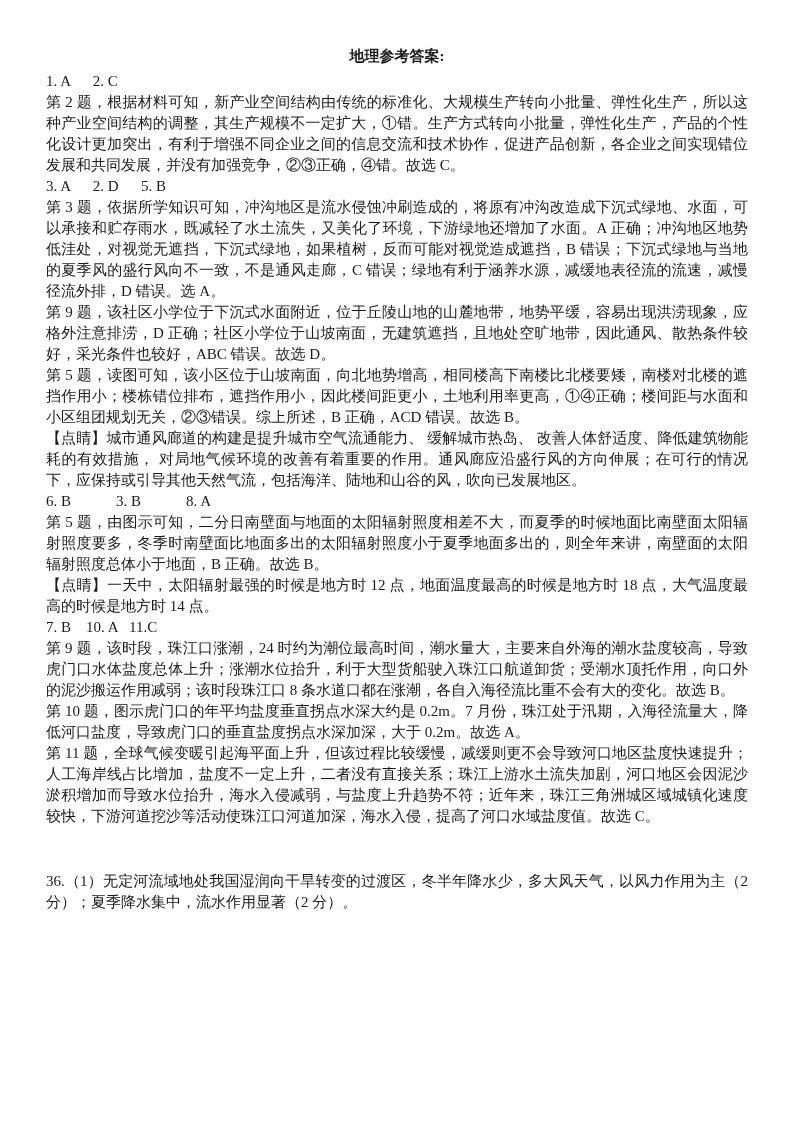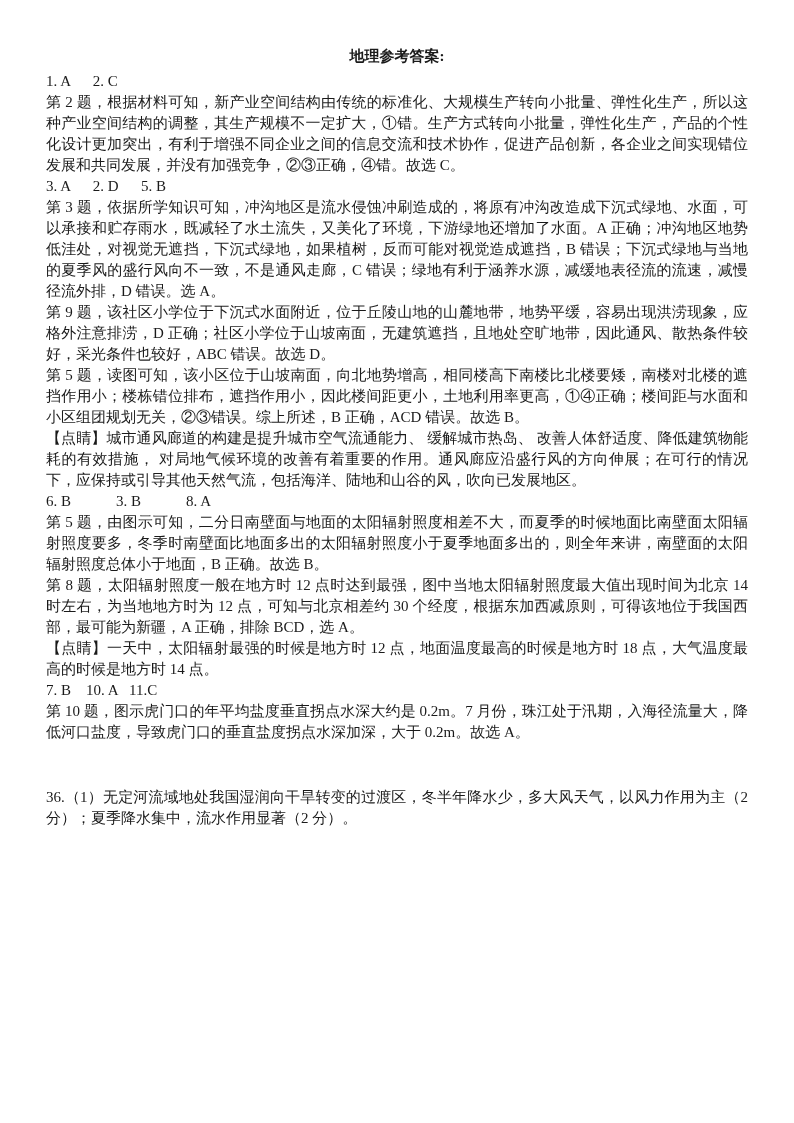--- a/index.html
+++ b/index.html
@@ -48,20 +48,21 @@
   <p class="para">第 2 题，根据材料可知，新产业空间结构由传统的标准化、大规模生产转向小批量、弹性化生产，所以这种产业空间结构的调整，其生产规模不一定扩大，①错。生产方式转向小批量，弹性化生产，产品的个性化设计更加突出，有利于增强不同企业之间的信息交流和技术协作，促进产品创新，各企业之间实现错位发展和共同发展，并没有加强竞争，②③正确，④错。故选 C。</p>
 
   <p class="para answers">3. A      2. D      5. B</p>
   <p class="para">第 3 题，依据所学知识可知，冲沟地区是流水侵蚀冲刷造成的，将原有冲沟改造成下沉式绿地、水面，可以承接和贮存雨水，既减轻了水土流失，又美化了环境，下游绿地还增加了水面。A 正确；冲沟地区地势低洼处，对视觉无遮挡，下沉式绿地，如果植树，反而可能对视觉造成遮挡，B 错误；下沉式绿地与当地的夏季风的盛行风向不一致，不是通风走廊，C 错误；绿地有利于涵养水源，减缓地表径流的流速，减慢径流外排，D 错误。选 A。</p>
   <p class="para">第 9 题，该社区小学位于下沉式水面附近，位于丘陵山地的山麓地带，地势平缓，容易出现洪涝现象，应格外注意排涝，D 正确；社区小学位于山坡南面，无建筑遮挡，且地处空旷地带，因此通风、散热条件较好，采光条件也较好，ABC 错误。故选 D。</p>
   <p class="para">第 5 题，读图可知，该小区位于山坡南面，向北地势增高，相同楼高下南楼比北楼要矮，南楼对北楼的遮挡作用小；楼栋错位排布，遮挡作用小，因此楼间距更小，土地利用率更高，①④正确；楼间距与水面和小区组团规划无关，②③错误。综上所述，B 正确，ACD 错误。故选 B。</p>
   <p class="para">【点睛】城市通风廊道的构建是提升城市空气流通能力、 缓解城市热岛、 改善人体舒适度、降低建筑物能耗的有效措施， 对局地气候环境的改善有着重要的作用。通风廊应沿盛行风的方向伸展；在可行的情况下，应保持或引导其他天然气流，包括海洋、陆地和山谷的风，吹向已发展地区。</p>
 
   <p class="para answers">6. B            3. B            8. A</p>
   <p class="para">第 5 题，由图示可知，二分日南壁面与地面的太阳辐射照度相差不大，而夏季的时候地面比南壁面太阳辐射照度要多，冬季时南壁面比地面多出的太阳辐射照度小于夏季地面多出的，则全年来讲，南壁面的太阳辐射照度总体小于地面，B 正确。故选 B。</p>
-  <p class="para">第 8 题，太阳辐射照度一般在地方时 12 点时达到最强，图中当地太阳辐射照度最大值出现时间为北京 14 时左右，为当地地方时为 12 点，可知与北京相差约 30 个经度，根据东加西减原则，可得该地位于我国西部，最可能为新疆，A 正确，排除 BCD，选 A。</p>
   <p class="para">【点睛】一天中，太阳辐射最强的时候是地方时 12 点，地面温度最高的时候是地方时 18 点，大气温度最高的时候是地方时 14 点。</p>
 
   <p class="para answers">7. B    10. A   11.C</p>
+  <p class="para">第 9 题，该时段，珠江口涨潮，24 时约为潮位最高时间，潮水量大，主要来自外海的潮水盐度较高，导致虎门口水体盐度总体上升；涨潮水位抬升，利于大型货船驶入珠江口航道卸货；受潮水顶托作用，向口外的泥沙搬运作用减弱；该时段珠江口 8 条水道口都在涨潮，各自入海径流比重不会有大的变化。故选 B。</p>
   <p class="para">第 10 题，图示虎门口的年平均盐度垂直拐点水深大约是 0.2m。7 月份，珠江处于汛期，入海径流量大，降低河口盐度，导致虎门口的垂直盐度拐点水深加深，大于 0.2m。故选 A。</p>
+  <p class="para">第 11 题，全球气候变暖引起海平面上升，但该过程比较缓慢，减缓则更不会导致河口地区盐度快速提升；人工海岸线占比增加，盐度不一定上升，二者没有直接关系；珠江上游水土流失加剧，河口地区会因泥沙淤积增加而导致水位抬升，海水入侵减弱，与盐度上升趋势不符；近年来，珠江三角洲城区域城镇化速度较快，下游河道挖沙等活动使珠江口河道加深，海水入侵，提高了河口水域盐度值。故选 C。</p>
 
   <p class="para gap-top">36.（1）无定河流域地处我国湿润向干旱转变的过渡区，冬半年降水少，多大风天气，以风力作用为主（2 分）；夏季降水集中，流水作用显著（2 分）。</p>
 </div>
 
 </body></html>

